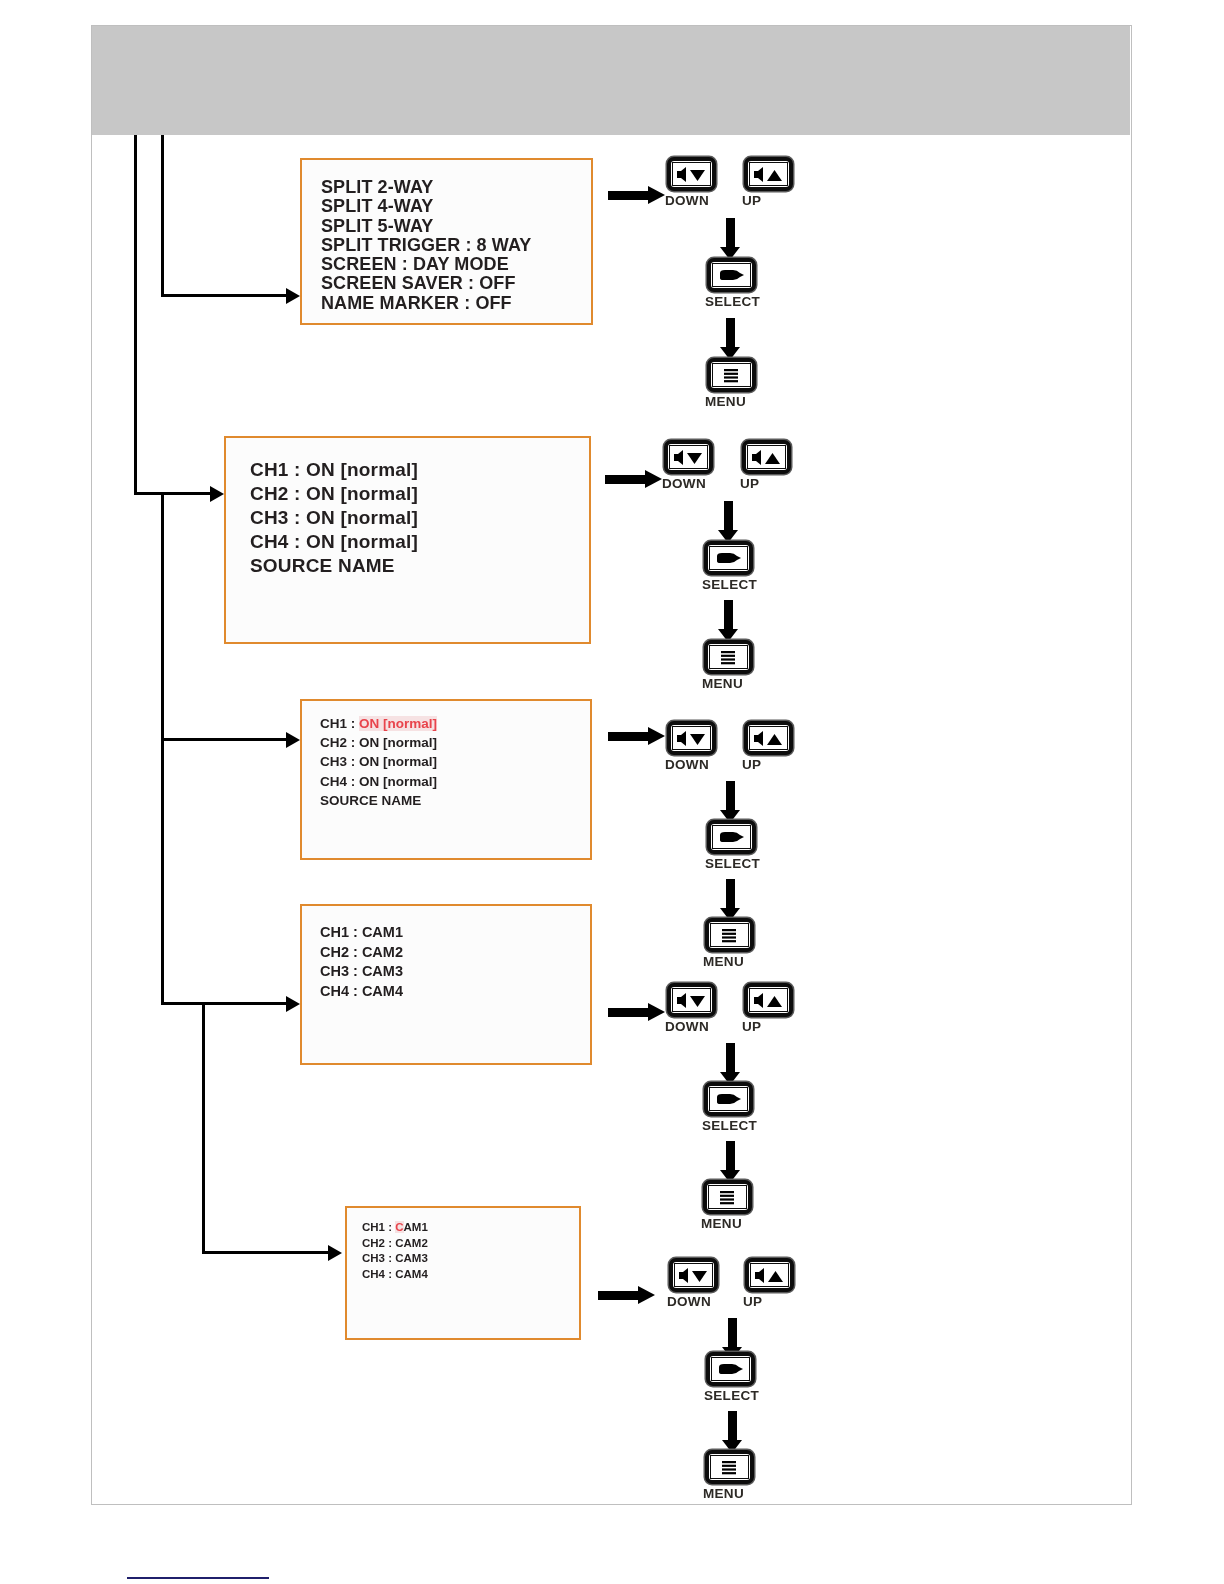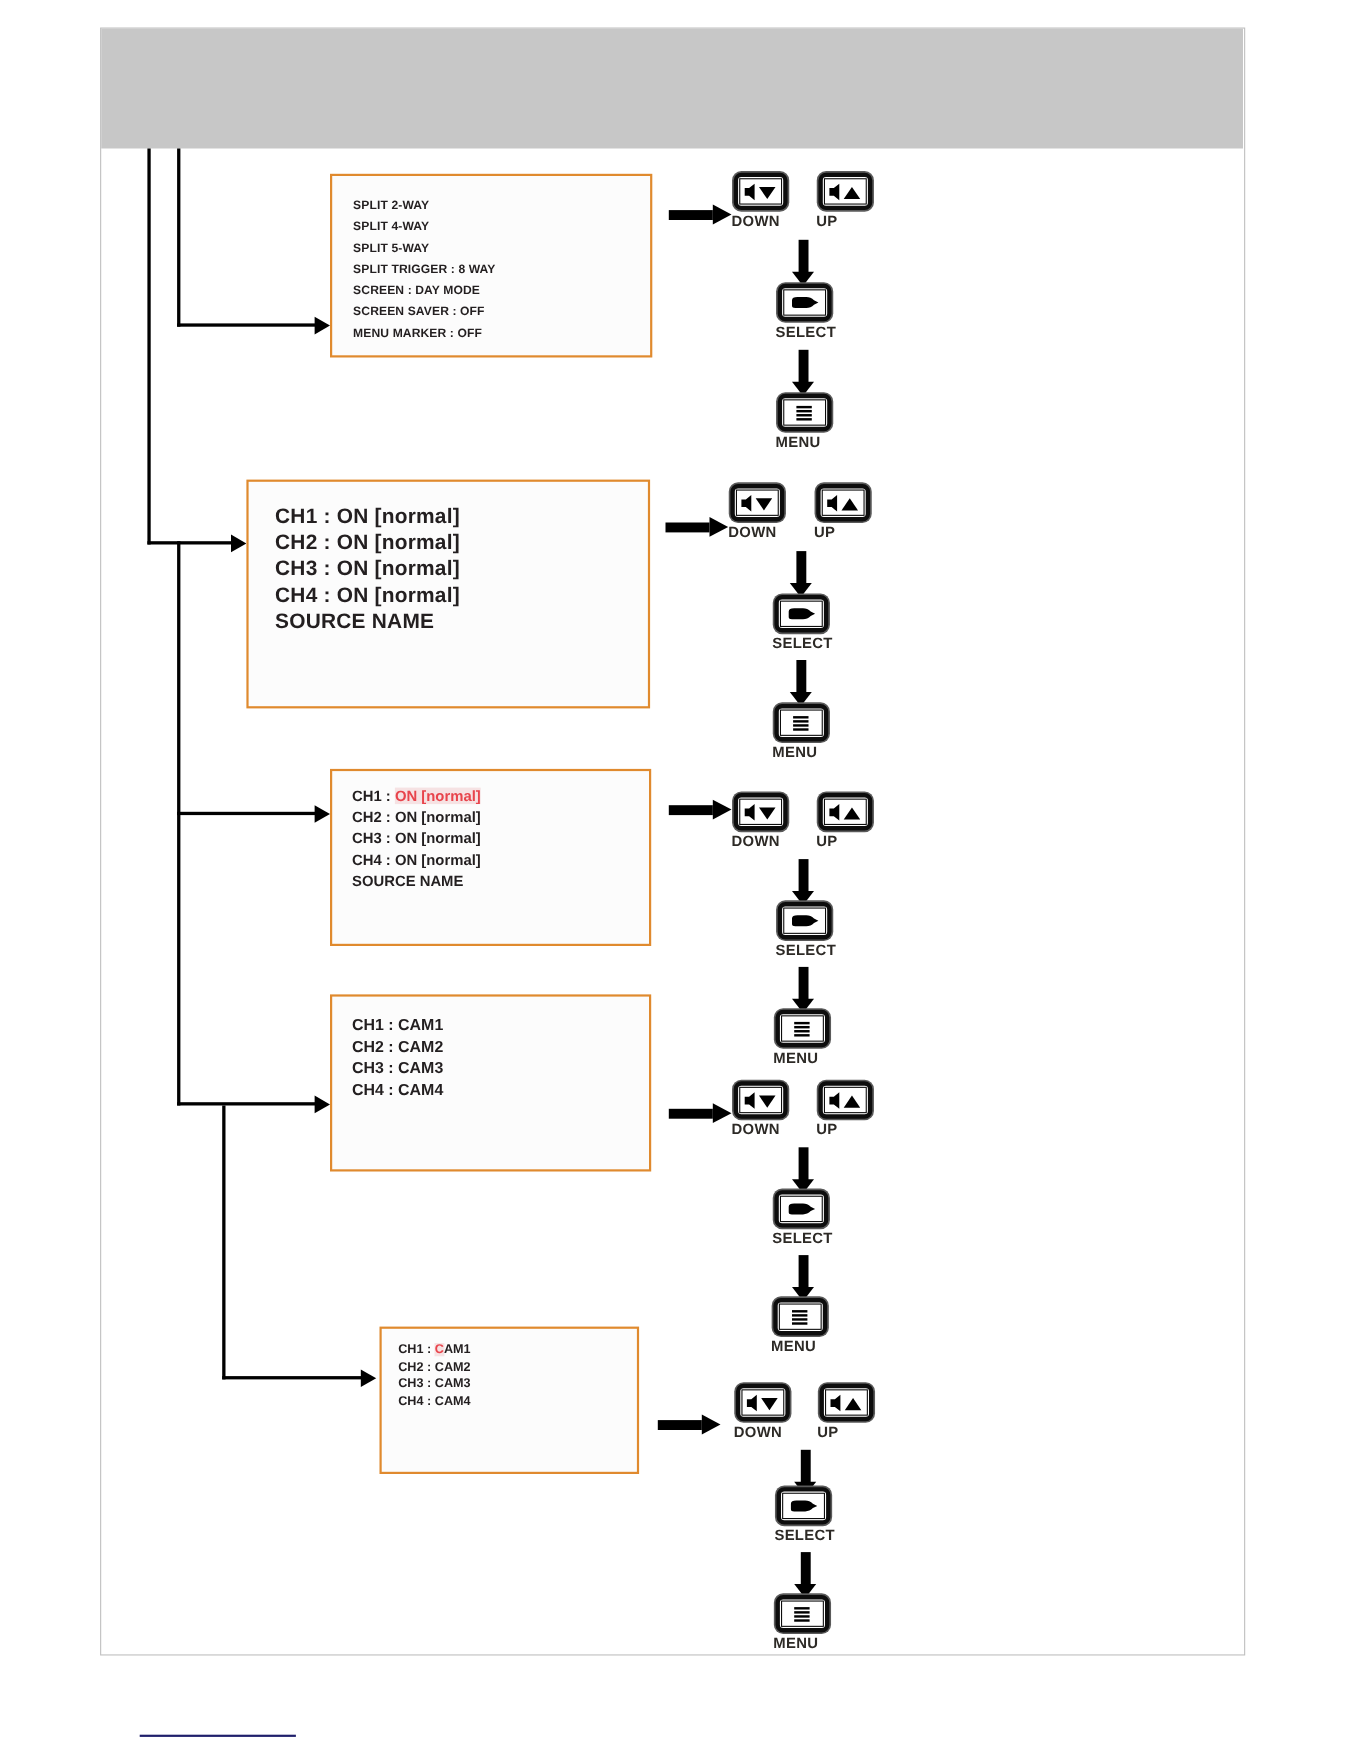--- a/index.html
+++ b/index.html
@@ -23,21 +23,21 @@
     border:2px solid #e08a2e;background:#fcfcfc;
   }
   .menu-box .lines{position:absolute;}
   .menu-line{white-space:nowrap;color:#231f20;}
   .hl-red{color:#e8444c;background:#f6e2e3;}
   .hl-red-char{color:#e8444c;background:#f6e2e3;}
 
   
   #box1{left:300px;top:158px;width:293px;height:167px;}
   #box1 .lines{left:19px;top:18px;}
-  #box1 .menu-line{font-size:11px;line-height:19.3px;font-weight:600;letter-spacing:.1px;}
+  #box1 .menu-line{font-size:18px;line-height:19.3px;font-weight:600;letter-spacing:.1px;}
 
   
   #box2{left:224px;top:436px;width:367px;height:208px;}
   #box2 .lines{left:24px;top:20px;}
   #box2 .menu-line{font-size:19px;line-height:24px;font-weight:600;letter-spacing:.2px;}
 
   
   #box3{left:300px;top:699px;width:292px;height:161px;}
   #box3 .lines{left:18px;top:13px;}
   #box3 .menu-line{font-size:13.5px;line-height:19.2px;font-weight:600;}
@@ -125,21 +125,21 @@
 <div class="arrow-r" style="left:328px;top:1245px;"></div>
 
 <div class="menu-box" id="box1">
   <div class="lines">
     <div class="menu-line">SPLIT 2-WAY</div>
     <div class="menu-line">SPLIT 4-WAY</div>
     <div class="menu-line">SPLIT 5-WAY</div>
     <div class="menu-line">SPLIT TRIGGER : 8 WAY</div>
     <div class="menu-line">SCREEN : DAY MODE</div>
     <div class="menu-line">SCREEN SAVER : OFF</div>
-    <div class="menu-line">MENU MARKER : OFF</div>
+    <div class="menu-line">NAME MARKER : OFF</div>
   </div>
 </div>
 
 <div class="menu-box" id="box2">
   <div class="lines">
     <div class="menu-line">CH1 : ON [normal]</div>
     <div class="menu-line">CH2 : ON [normal]</div>
     <div class="menu-line">CH3 : ON [normal]</div>
     <div class="menu-line">CH4 : ON [normal]</div>
     <div class="menu-line">SOURCE NAME</div>

